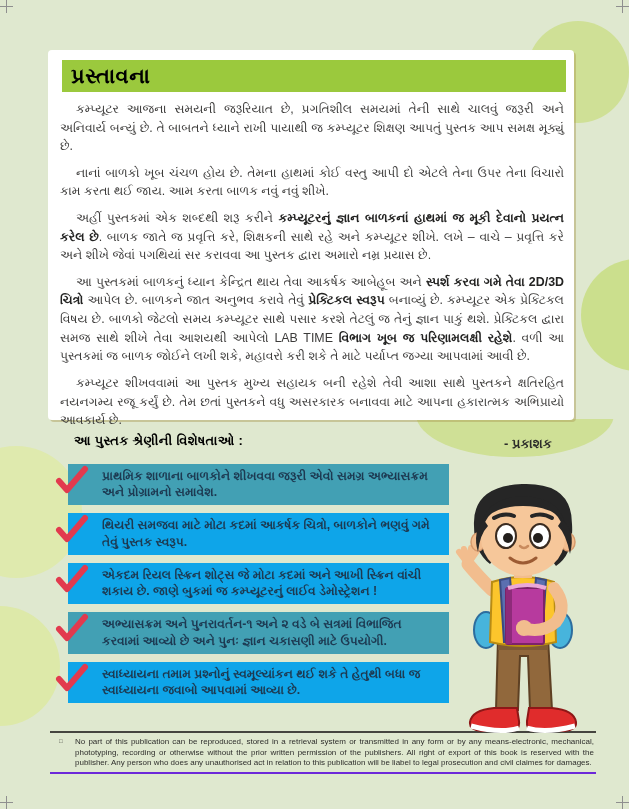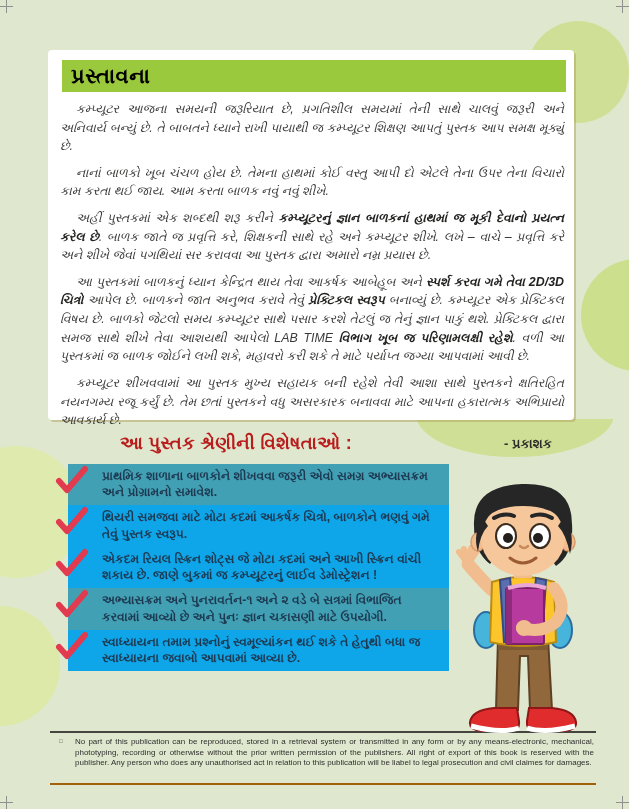--- a/index.html
+++ b/index.html
@@ -33,54 +33,54 @@
   }
   .title-bar{
     background:#9bc93d;height:32px;line-height:32px;
     margin:0 0 0 2px;padding-left:9px;
     font-size:21px;font-weight:bold;color:#000000;
     letter-spacing:.5px;
   }
   .panel p{
     margin:8px 2px 0 0;
     font-size:12.4px;line-height:1.5;color:#3c3b3a;
-    text-align:justify;text-indent:16px;font-style:italic;
+    text-align:justify;text-indent:16px;
   }
   .panel p b{color:#232322;}
   .signature{
     margin:6px 14px 0 0;text-align:right;
     font-size:13px;font-weight:bold;color:#2d2d2b;
   }
   .email-line{
     margin-top:12px;text-align:center;
     font-size:13.5px;color:#111111;letter-spacing:.2px;
   }
   
   .features-heading{
     position:absolute;left:74px;top:433px;
-    font-size:18px;font-weight:bold;color:#b91c1c;letter-spacing:.3px;margin-left:46px;
+    font-size:13px;font-weight:bold;color:#000000;letter-spacing:.3px;
   }
   .features-list{position:absolute;left:68px;top:464px;width:381px;}
-  .feature-item{position:relative;}
+  .feature-item{position:relative;margin-bottom:8px;}
   .bar{
     box-sizing:border-box;min-height:38px;width:100%;
     padding:4px 8px 5px 34px;display:flex;align-items:center;
     font-size:12.3px;font-weight:bold;line-height:1.32;color:#1d3a52;
     text-align:left;
   }
   .bar--teal{background:#42a0b4;}
   .bar--green{background:#0ea5e9;}
   .check{position:absolute;left:-13px;top:1px;width:34px;height:30px;z-index:2;}
   
   .boy{position:absolute;left:444px;top:480px;width:156px;height:262px;z-index:3;}
   
   .footer{
     position:absolute;left:50px;top:731px;width:546px;
-    border-top:2px solid #45453f;border-bottom:2px solid #a16207;
-    padding:4px 0 14px 0;box-sizing:border-box;
+    border-top:2px solid #45453f;border-bottom:2px solid #6d28d9;
+    padding:4px 0 3px 0;box-sizing:border-box;
   }
   .footer-inner{position:relative;padding-left:25px;padding-right:2px;}
   .footer-bullet{position:absolute;left:9px;top:1px;font-size:6px;color:#45453f;}
   .footer-text{
     font-size:8px;line-height:1.32;color:#2e2e2c;text-align:justify;
   }
 </style>
 </head>
 <body>
 

